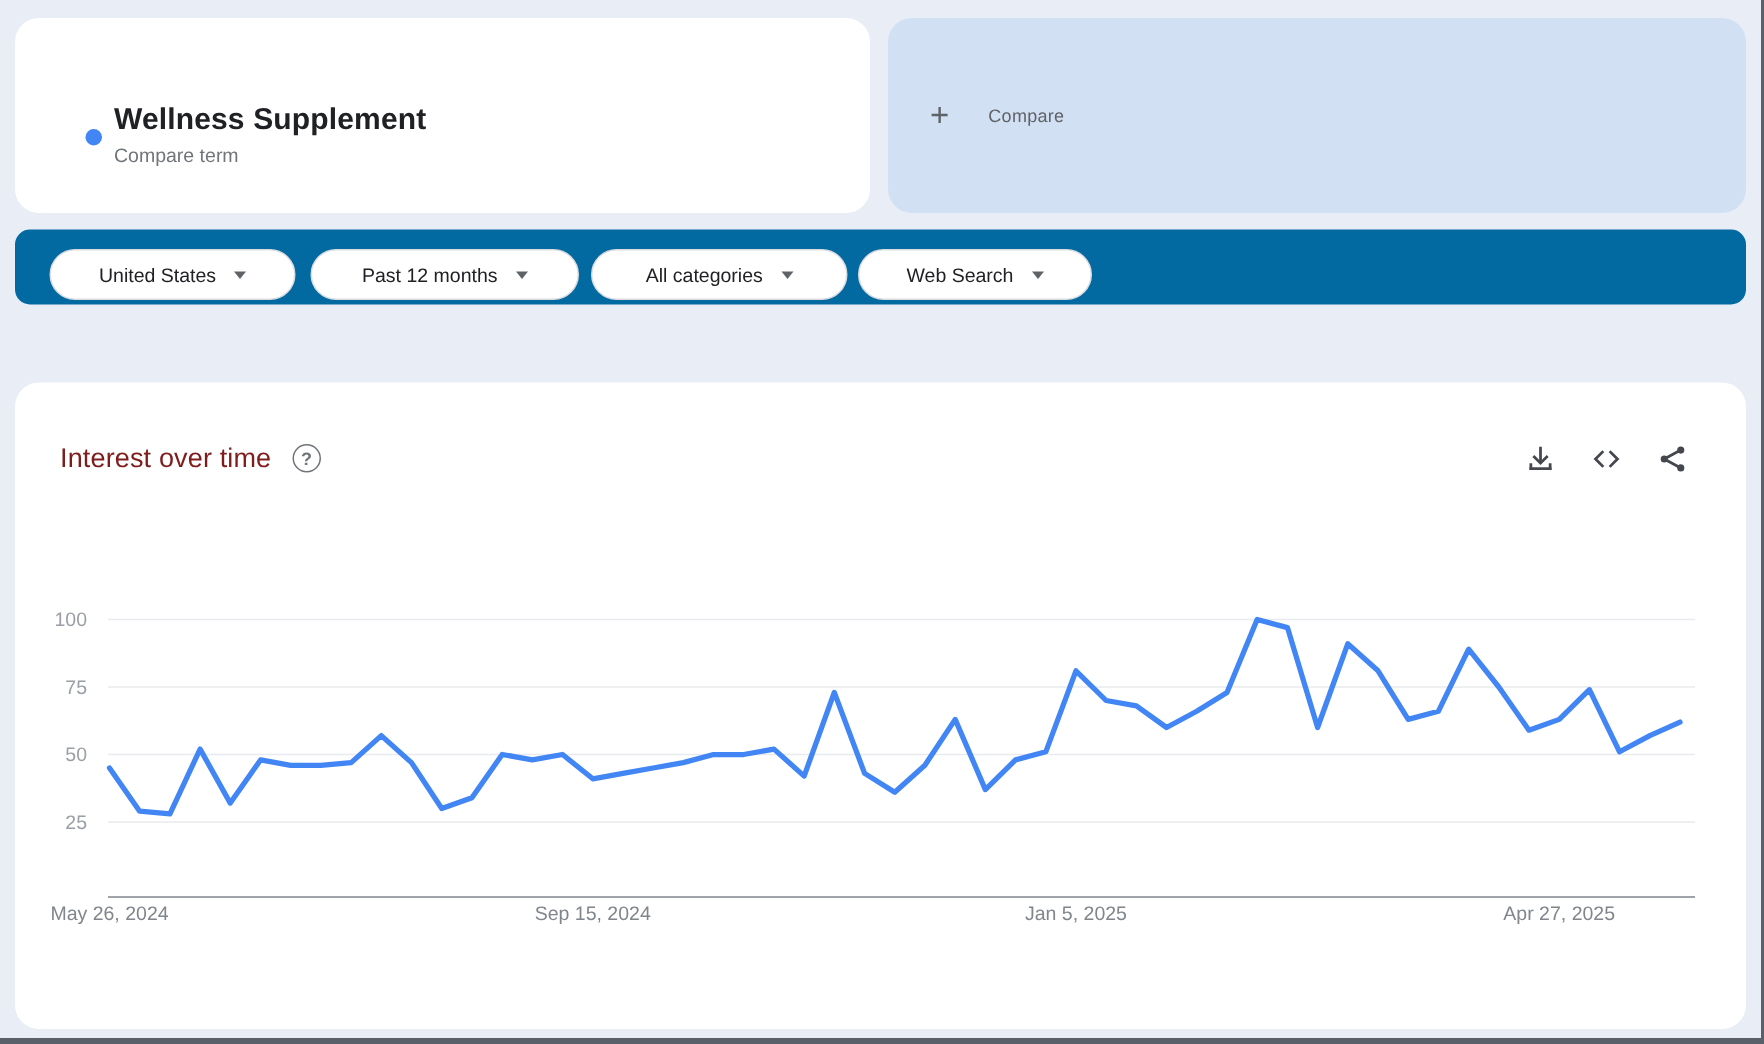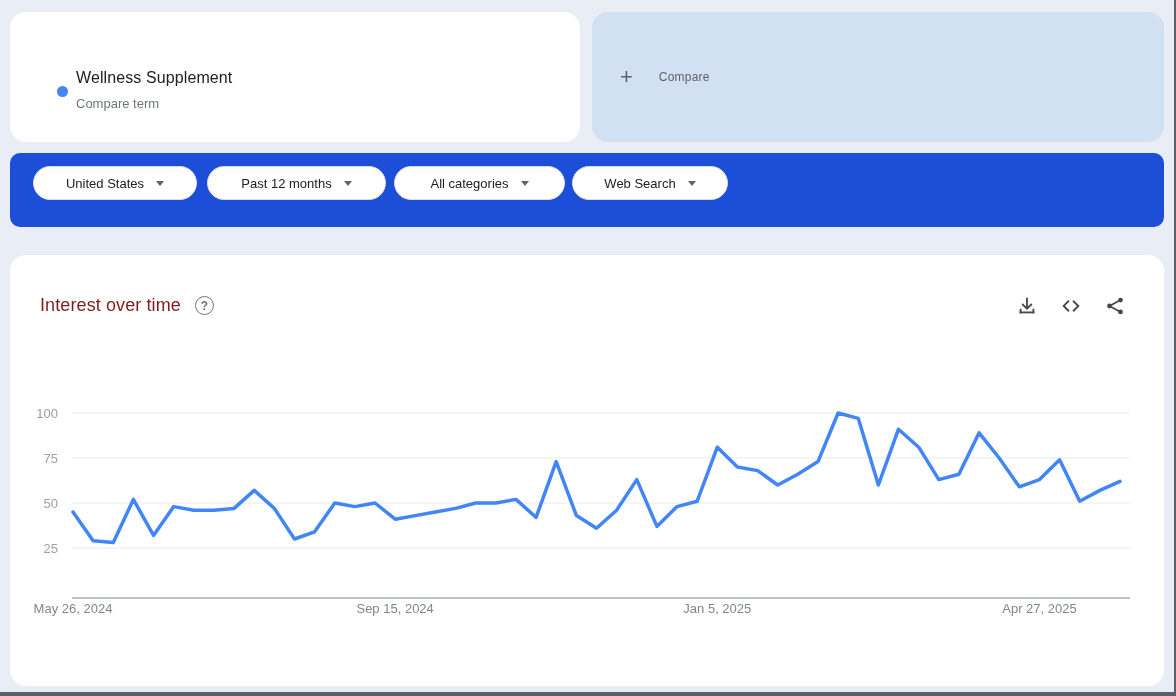--- a/index.html
+++ b/index.html
@@ -8,31 +8,31 @@
   .page {
     position:relative; width:1176px; height:696px;
     background:#e8edf6; overflow:hidden;
     border-right:2px solid #596069; border-bottom:4px solid #596069;
   }
   .card { position:absolute; background:#fff; border-radius:16px; }
 
   
   .term-card { left:10px; top:12px; width:570px; height:130px; cursor:pointer; }
   .term-dot { position:absolute; left:47px; top:74px; width:11px; height:11px; border-radius:50%; background:#4285f4; }
-  .term-title { position:absolute; left:66px; top:57px; font-size:16px; font-weight:400; color:#202124; letter-spacing:.1px; }
+  .term-title { position:absolute; left:66px; top:57px; font-size:20px; font-weight:700; color:#202124; letter-spacing:.1px; }
   .term-sub { position:absolute; left:66px; top:84px; font-size:13px; color:#70757a; }
 
   
   .compare-card { position:absolute; left:592px; top:12px; width:572px; height:130px; background:#d2e0f3; border-radius:16px; cursor:pointer; }
   .compare-inner { position:absolute; left:28px; top:0; height:100%; display:flex; align-items:center; gap:26px; }
   .compare-plus { font-size:22px; color:#5f6368; font-weight:400; line-height:1; }
   .compare-label { font-size:12px; color:#5f6368; letter-spacing:.2px; }
 
   
-  .filter-bar { position:absolute; left:10px; top:153px; width:1154px; height:74px; background:#1d4ed8; border-radius:10px; }
+  .filter-bar { position:absolute; left:10px; top:153px; width:1154px; height:50px; background:#0369a1; border-radius:10px; }
   .pill {
     position:absolute; top:13px; height:34px; border:1px solid #dadce0; border-radius:17px;
     background:#fff; display:flex; align-items:center; justify-content:center; gap:12px;
     font-size:13px; color:#202124; cursor:pointer;
   }
   .caret { width:0; height:0; border-left:4px solid transparent; border-right:4px solid transparent; border-top:5px solid #5f6368; }
   .pill-geo { left:23px; width:164px; }
   .pill-time { left:197px; width:179px; }
   .pill-cat { left:384px; width:171px; }
   .pill-prop { left:562px; width:156px; }

